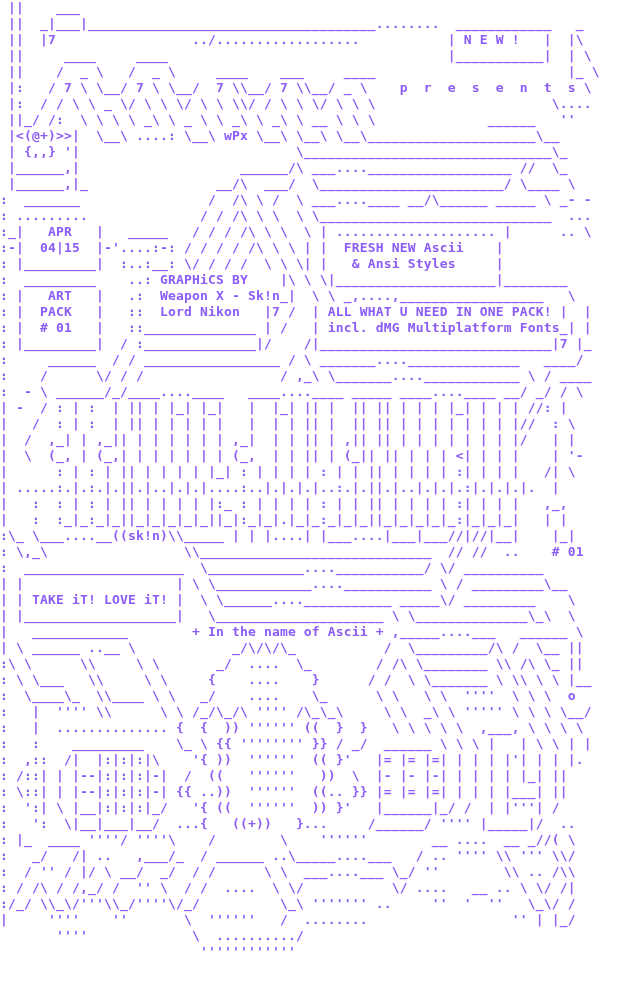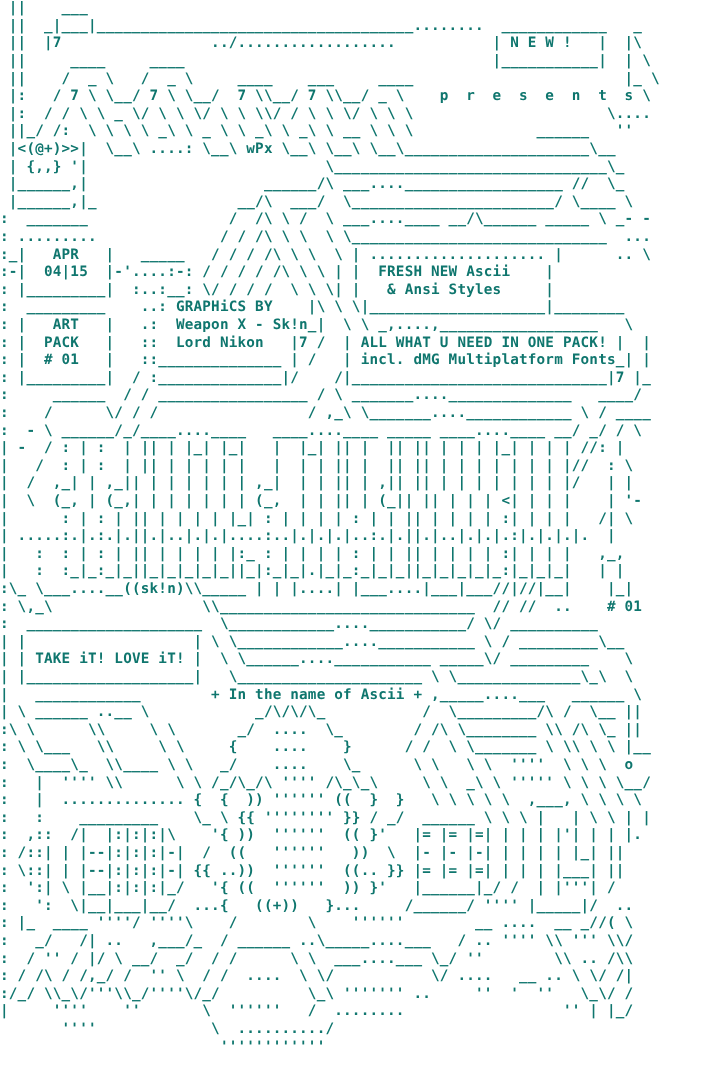--- a/index.html
+++ b/index.html
@@ -17,21 +17,21 @@
   #art {
     position: absolute;
     top: 0;
     left: 0;
     margin: 0;
     font-family: "DejaVu Sans Mono", "Liberation Mono", monospace;
     font-weight: bold;
     font-size: 13px;
     line-height: 16px;
     letter-spacing: 0.17px;
-    color: #0f766e;
+    color: #8b5cf6;
     white-space: pre;
   }
   .region {
     position: absolute;
     background: transparent;
   }
 </style>
 </head>
 <body>
 

